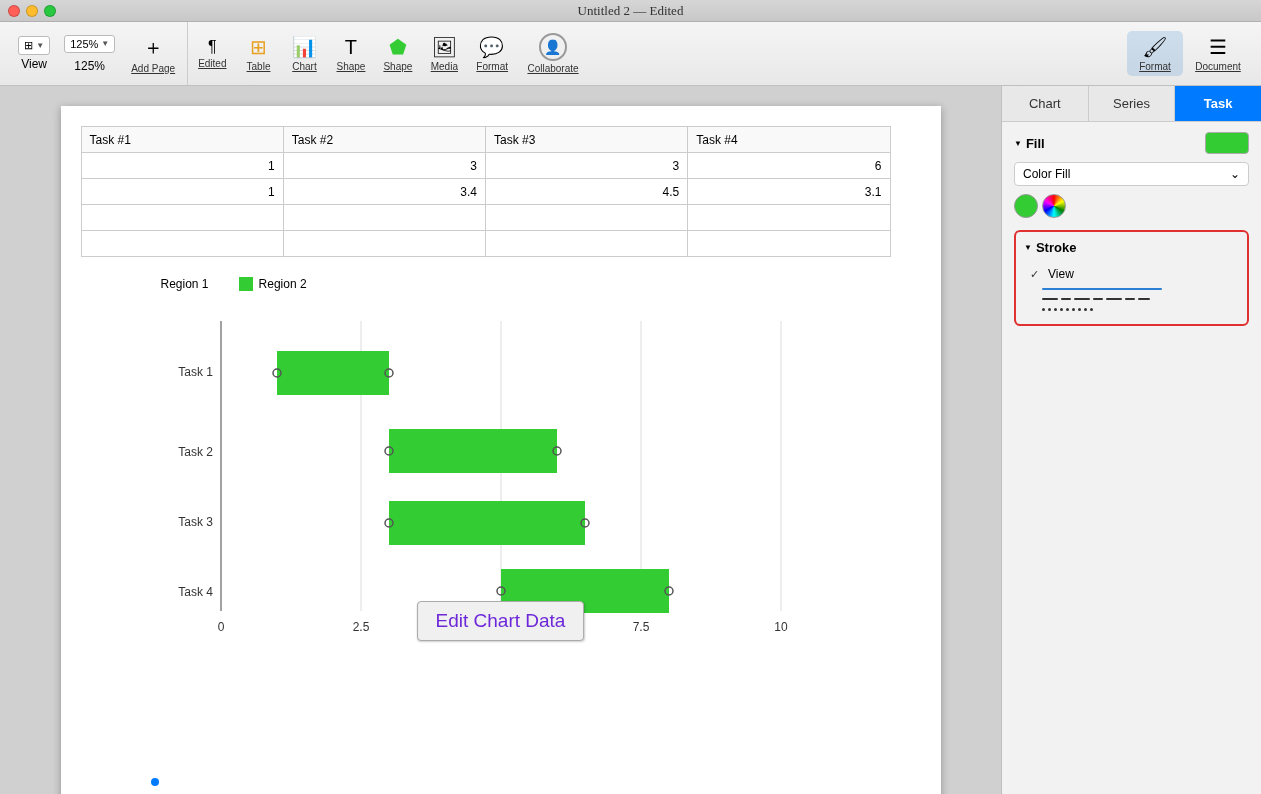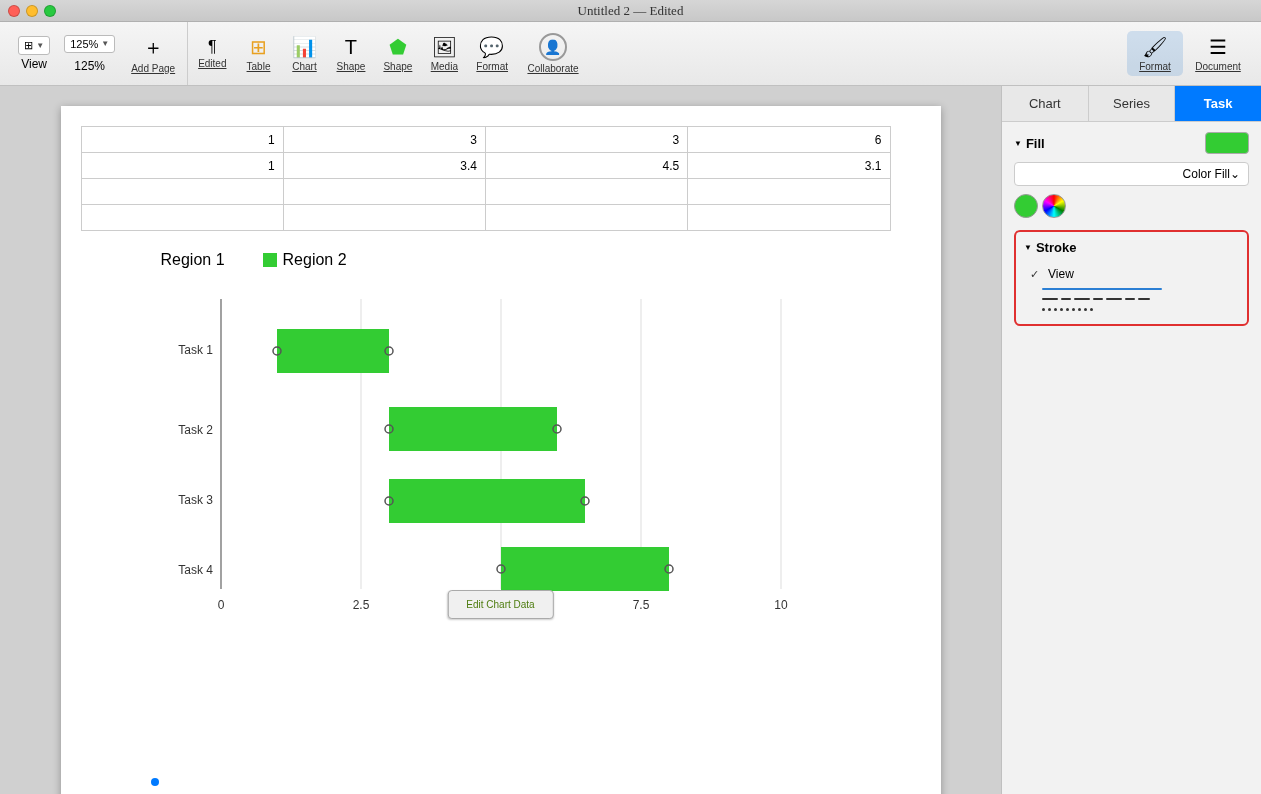--- a/index.html
+++ b/index.html
@@ -121,23 +121,23 @@
       font-weight: 500;
     }
     .data-table td.number-cell {
       text-align: right;
     }
 
     
     .chart-legend {
       display: flex;
       align-items: flex-end;
-      gap: 38px;
+      gap: 30px;
       margin: 10px 0 10px 80px;
-      font-size: 16px;
+      font-size: 12px;
     }
     .legend-item {
       display: flex;
       align-items: center;
       gap: 6px;
     }
     .legend-dot {
       width: 14px; height: 14px;
       background: #33cc33;
     }
@@ -155,23 +155,23 @@
     
     .edit-chart-btn {
       position: absolute;
       bottom: 30px;
       left: 50%;
       transform: translateX(-50%);
       background: #f0f0f0;
       border: 1px solid #aaa;
       border-radius: 4px;
       padding: 8px 18px;
-      font-size: 10px;
+      font-size: 19px;
       cursor: pointer;
-      color: #4d7c0f;
+      color: #6d28d9;
       box-shadow: 0 1px 2px rgba(0,0,0,0.2);
     }
 
     
     .cursor-dot {
       position: absolute;
       bottom: 20px;
       left: 90px;
       width: 8px; height: 8px;
       background: #007aff;
@@ -236,21 +236,21 @@
     .color-fill-dropdown {
       width: 100%;
       padding: 4px 8px;
       border: 1px solid #ccc;
       border-radius: 4px;
       background: #fff;
       font-size: 12px;
       cursor: pointer;
       display: flex;
       align-items: center;
-      justify-content: flex-end;
+      justify-content: space-between;
       margin-bottom: 8px;
     }
     .color-options-row {
       display: flex;
       align-items: center;
       gap: 4px;
       margin-bottom: 12px;
     }
     .color-circle {
       width: 24px; height: 24px;
@@ -448,20 +448,26 @@
   </div>
 </div>
 
 <div class="main-area">
 
   <div class="canvas-area">
     <div class="canvas-page">
 
       <table class="data-table">
         <tbody>
+          <tr>
+            <td class="header-cell">Task #1</td>
+            <td class="header-cell">Task #2</td>
+            <td class="header-cell">Task #3</td>
+            <td class="header-cell">Task #4</td>
+          </tr>
           <tr>
             <td class="number-cell">1</td>
             <td class="number-cell">3</td>
             <td class="number-cell">3</td>
             <td class="number-cell">6</td>
           </tr>
           <tr>
             <td class="number-cell">1</td>
             <td class="number-cell">3.4</td>
             <td class="number-cell">4.5</td>

